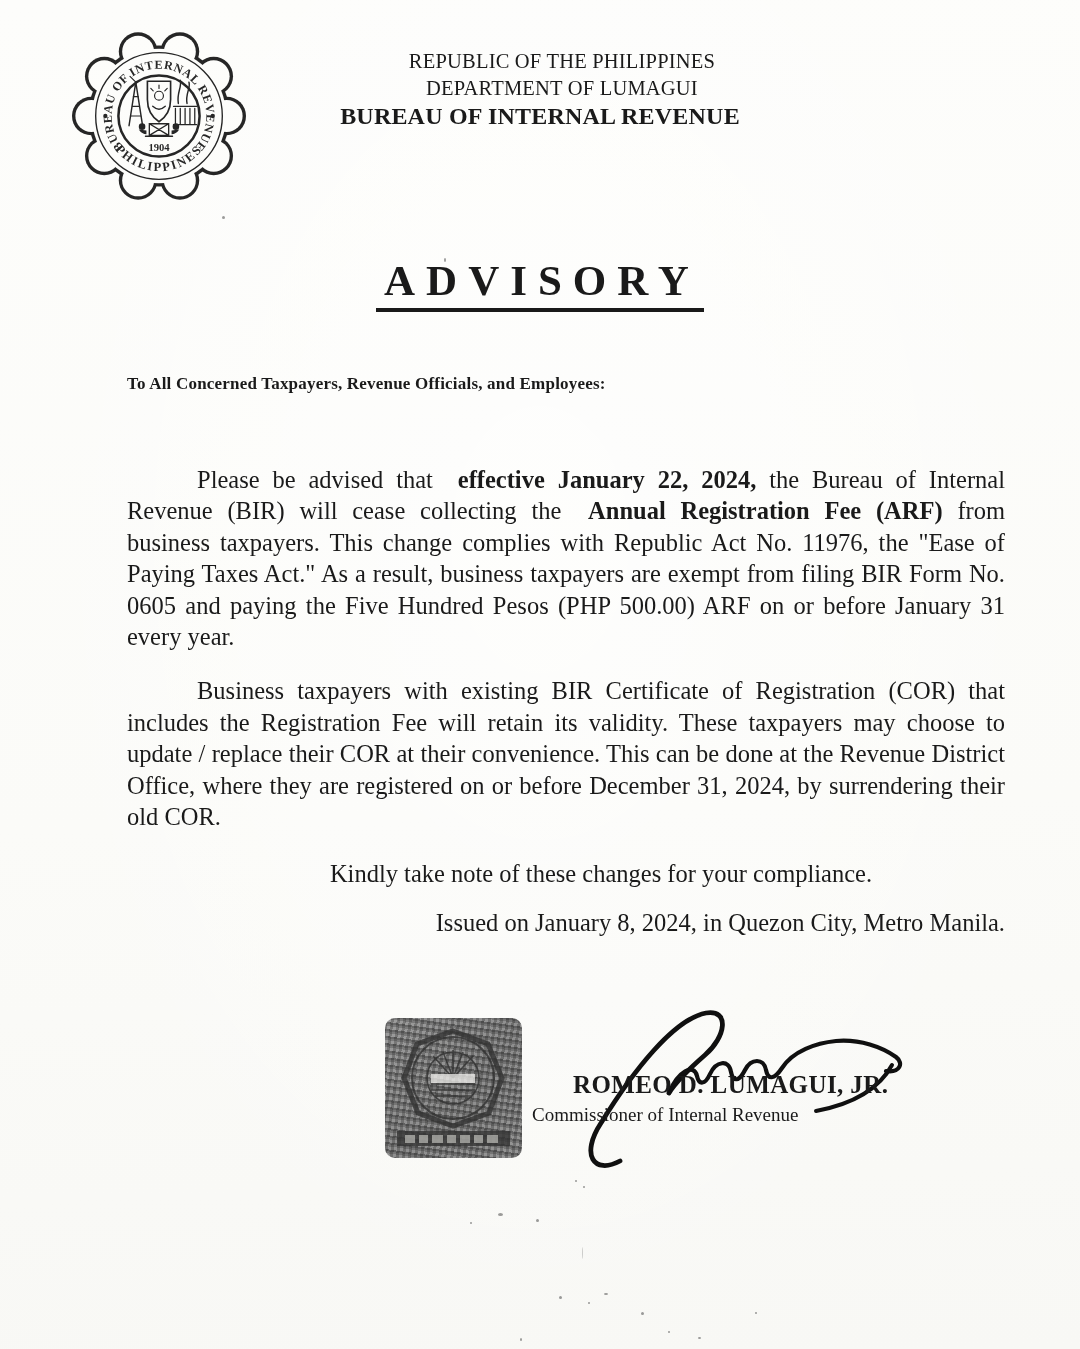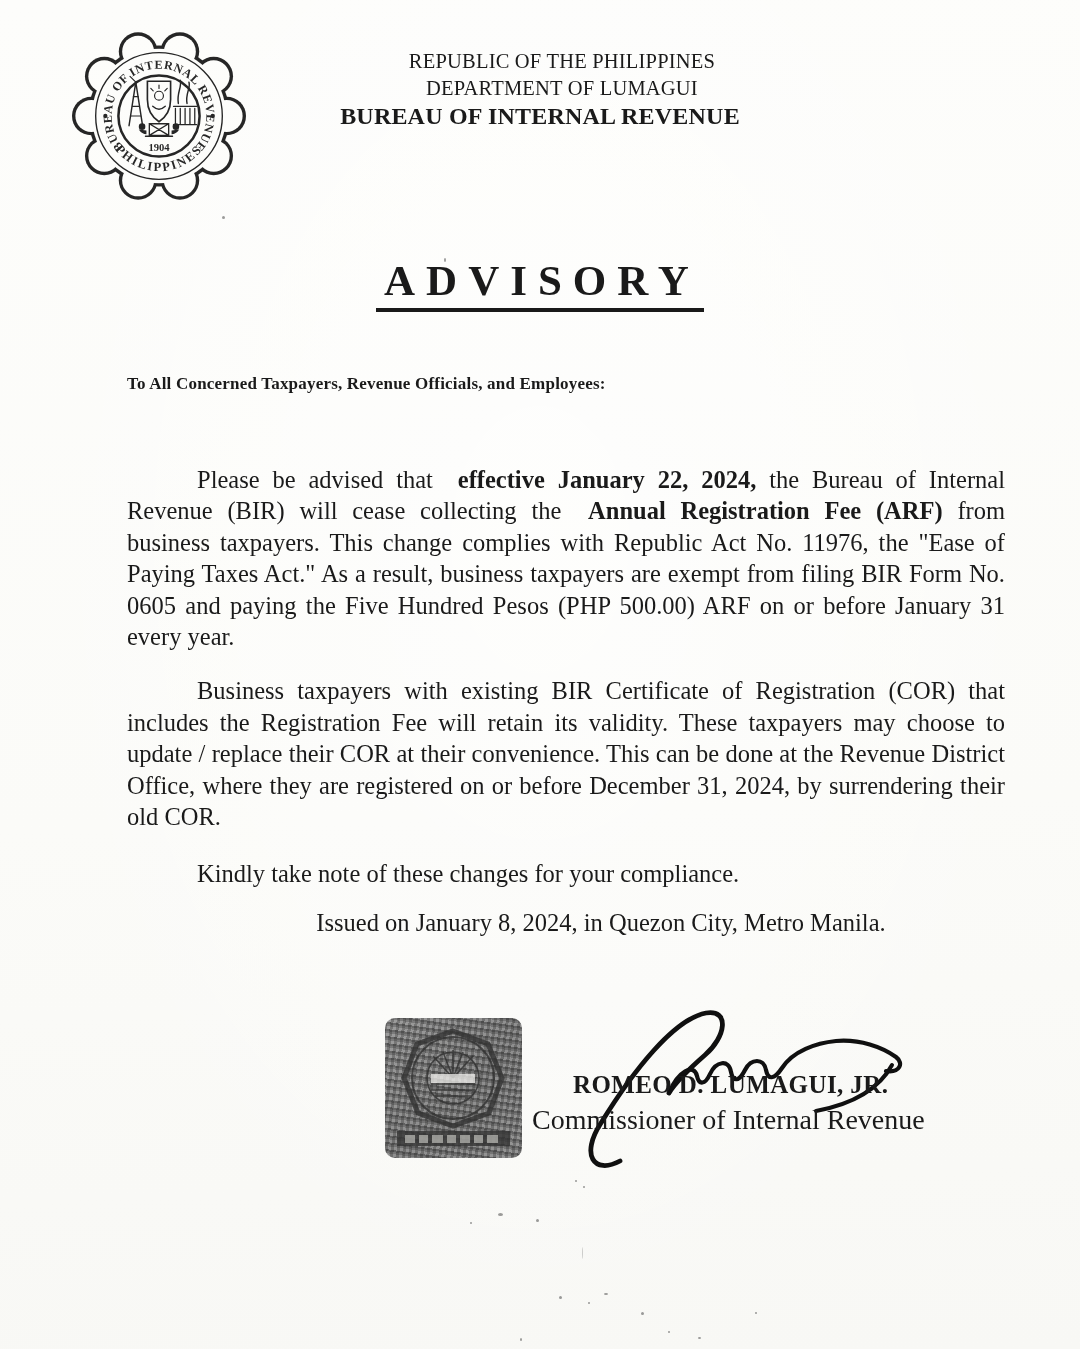--- a/index.html
+++ b/index.html
@@ -24,36 +24,36 @@
   .title{
     display:inline-block; font-size:43px; font-weight:bold; letter-spacing:11px;
     border-bottom:4.5px solid var(--ink); padding:0 4px 3px 8px; margin:0;
   }
   
   .salutation{ position:absolute; left:127px; top:374px; font-size:17px; font-weight:bold; letter-spacing:.2px; }
   
   .body-col{ position:absolute; left:127px; width:878px; top:464px; font-size:24.5px; line-height:31.4px; }
   .body-col p{ margin:0 0 23px 0; text-align:justify; text-indent:70px; }
   .body-col p:nth-child(2){ margin-bottom:26px; }
-  .body-col p:nth-child(3){ margin-bottom:17px; text-align:left; }
-  .body-col p:nth-child(4){ text-align:center; }
+  .body-col p:nth-child(3){ margin-bottom:17px; text-align:center; }
+  .body-col p:nth-child(4){ text-align:right; }
   .body-col .b{ font-weight:bold;margin-left:12px; }
   
   .stamp{
     position:absolute; left:385px; top:1018px; width:137px; height:140px;
     border-radius:10px; overflow:hidden; opacity:.9;
     background:
       repeating-linear-gradient(8deg,  rgba(35,35,35,.50) 0 2px, rgba(150,150,150,.25) 2px 5px, rgba(70,70,70,.45) 5px 7px),
       repeating-linear-gradient(98deg, rgba(25,25,25,.40) 0 3px, rgba(170,170,170,.22) 3px 6px),
       linear-gradient(135deg,#8a8a8a,#6f6f6f 55%,#7d7d7d);
   }
   .stamp svg{ position:absolute; inset:0; }
   .signature-svg{ position:absolute; left:498px; top:1003px; width:430px; height:175px; }
   .sig-name{ position:absolute; left:573px; top:1071px; font-size:25px; font-weight:bold; letter-spacing:.4px; }
-  .sig-title{ position:absolute; left:532px; top:1104px; font-size:28px; }
+  .sig-title{ position:absolute; left:532px; top:1104px; font-size:19px; }
   
   .speck{ position:absolute; background:#4b4b4b; border-radius:50%; opacity:.55; }
 </style>
 </head>
 <body>
 
 <div class="page">
 
   <svg class="seal-logo" viewBox="0 0 180 180" xmlns="http://www.w3.org/2000/svg" xmlns:xlink="http://www.w3.org/1999/xlink">
     <defs>

